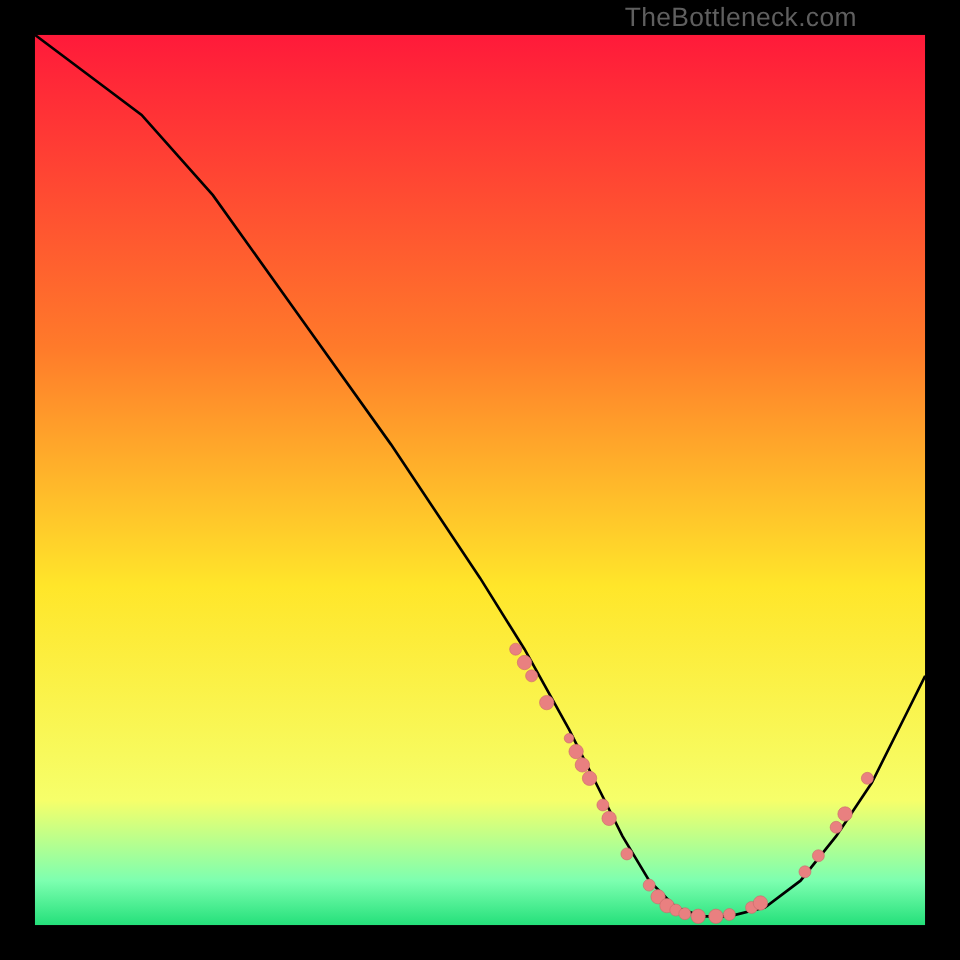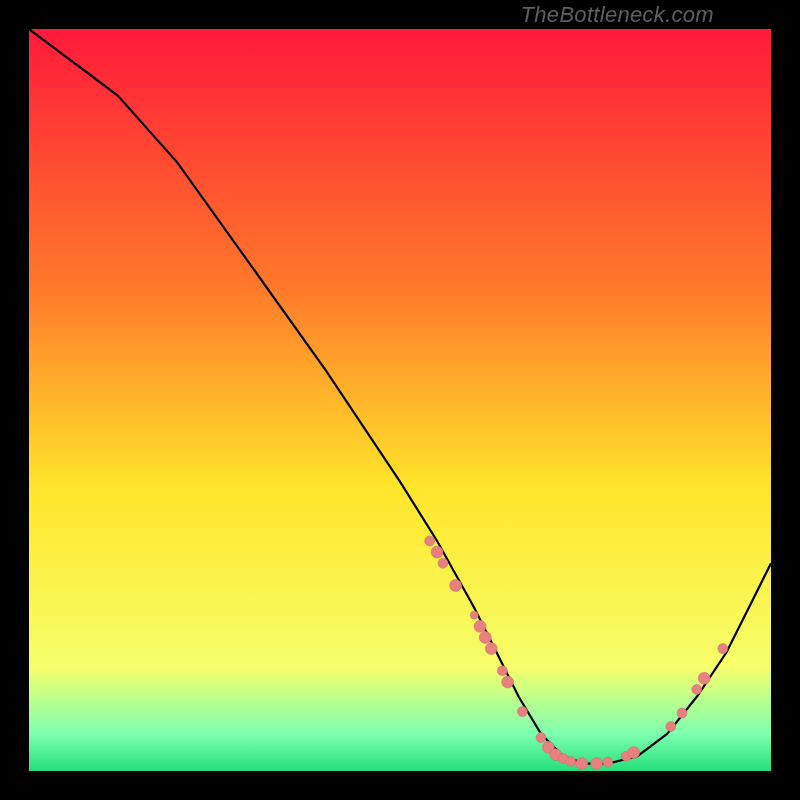--- a/index.html
+++ b/index.html
@@ -9,21 +9,20 @@
     height: 800px;
     background: #000000;
     overflow: hidden;
     font-family: Arial, Helvetica, sans-serif;
   }
   .frame {
     position: relative;
     width: 732px;
     height: 800px;
     background: #000000;
-    font-style: italic;
   }
   .watermark {
     position: absolute;
     top: 2px;
     right: 18px;
     color: #5f5f5f;
     font-size: 22px;
     font-weight: 500;
     letter-spacing: 0.3px;
     user-select: none;

